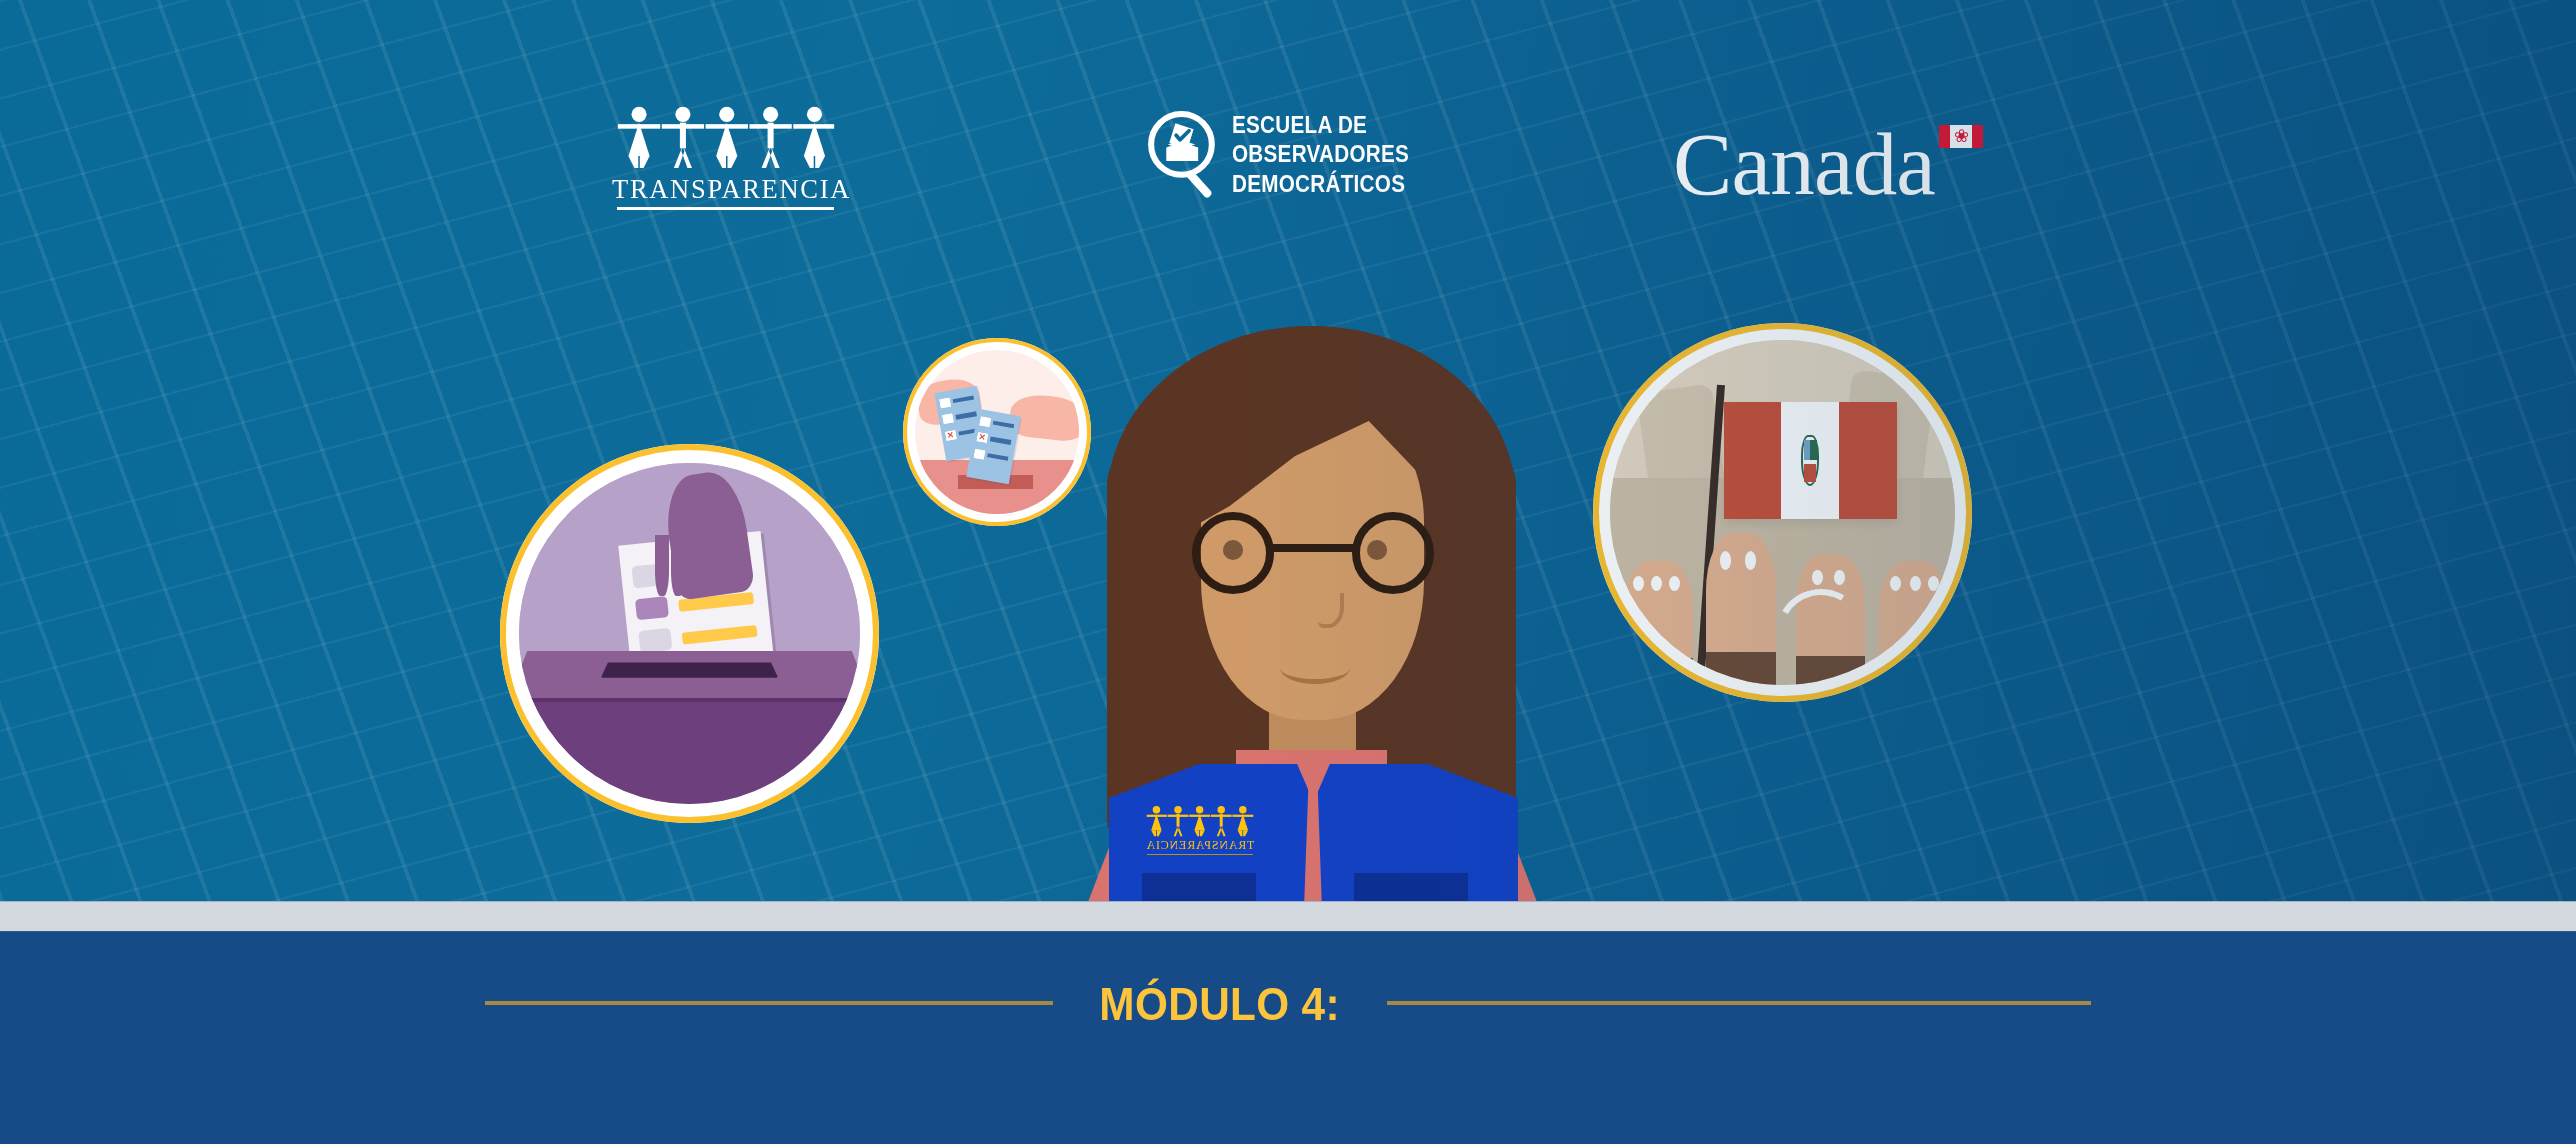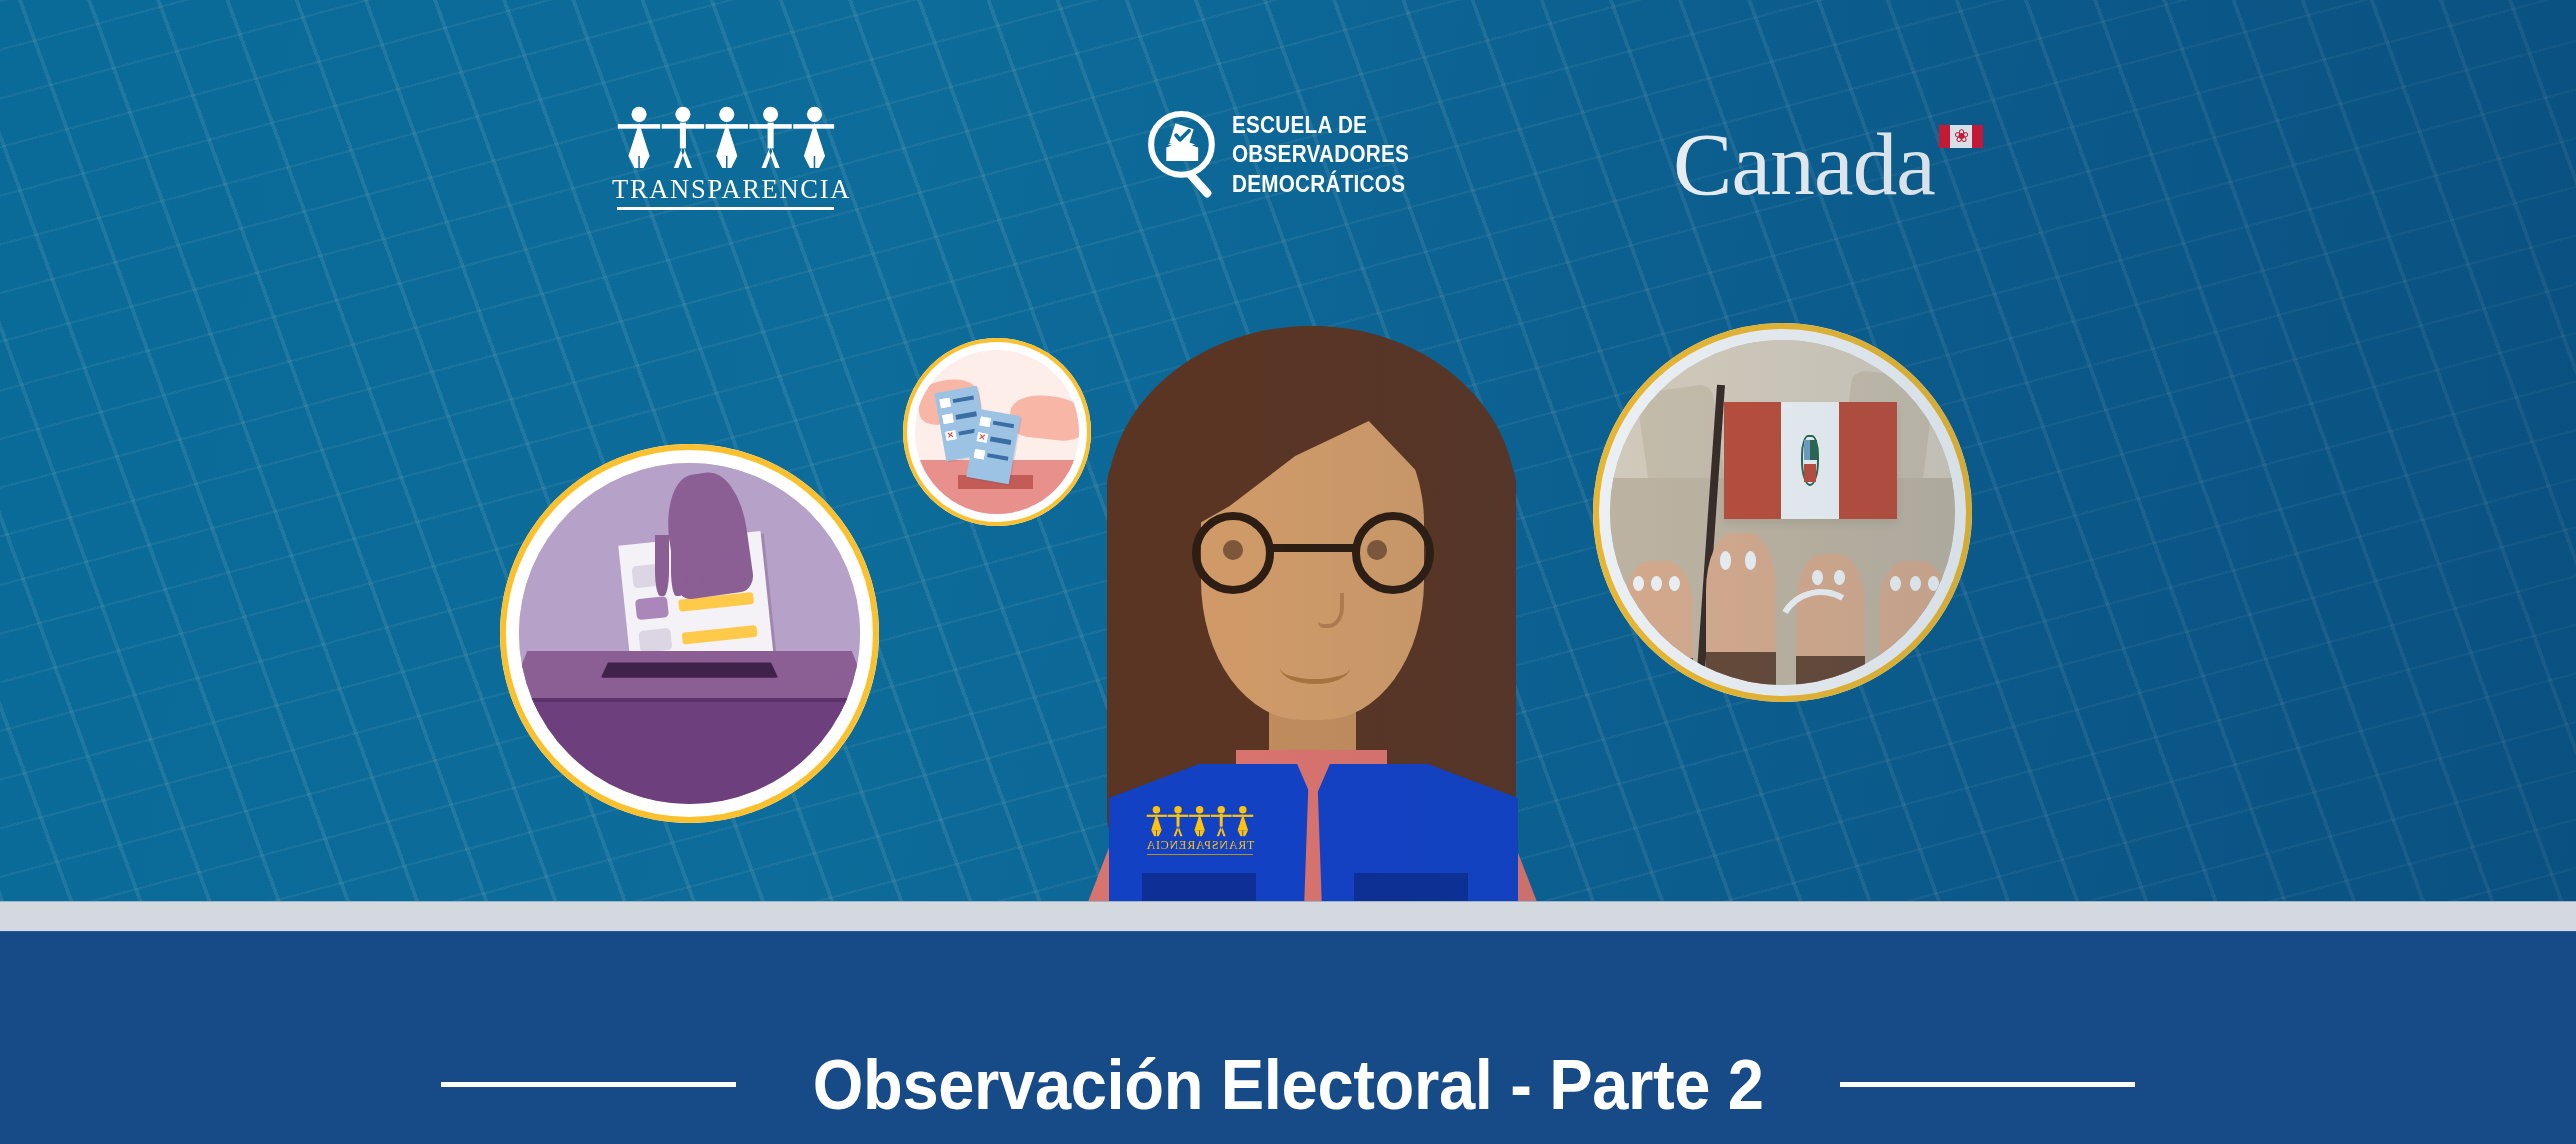--- a/index.html
+++ b/index.html
@@ -541,21 +541,21 @@
         <div class="br"></div>
       </div>
     </div>
 
   </div>
 
   <div id="divider-band"></div>
 
   <div id="title-bar"></div>
 
-
-  <div id="subtitle-row">
+  <div id="module-row">
     <span class="rule l"></span>
-    <span id="module-title">Observación Electoral - Parte 2</span>
+    <span id="module-label">MÓDULO 4:</span>
     <span class="rule r"></span>
   </div>
 
+
 </div>
 
 
 </body></html>

